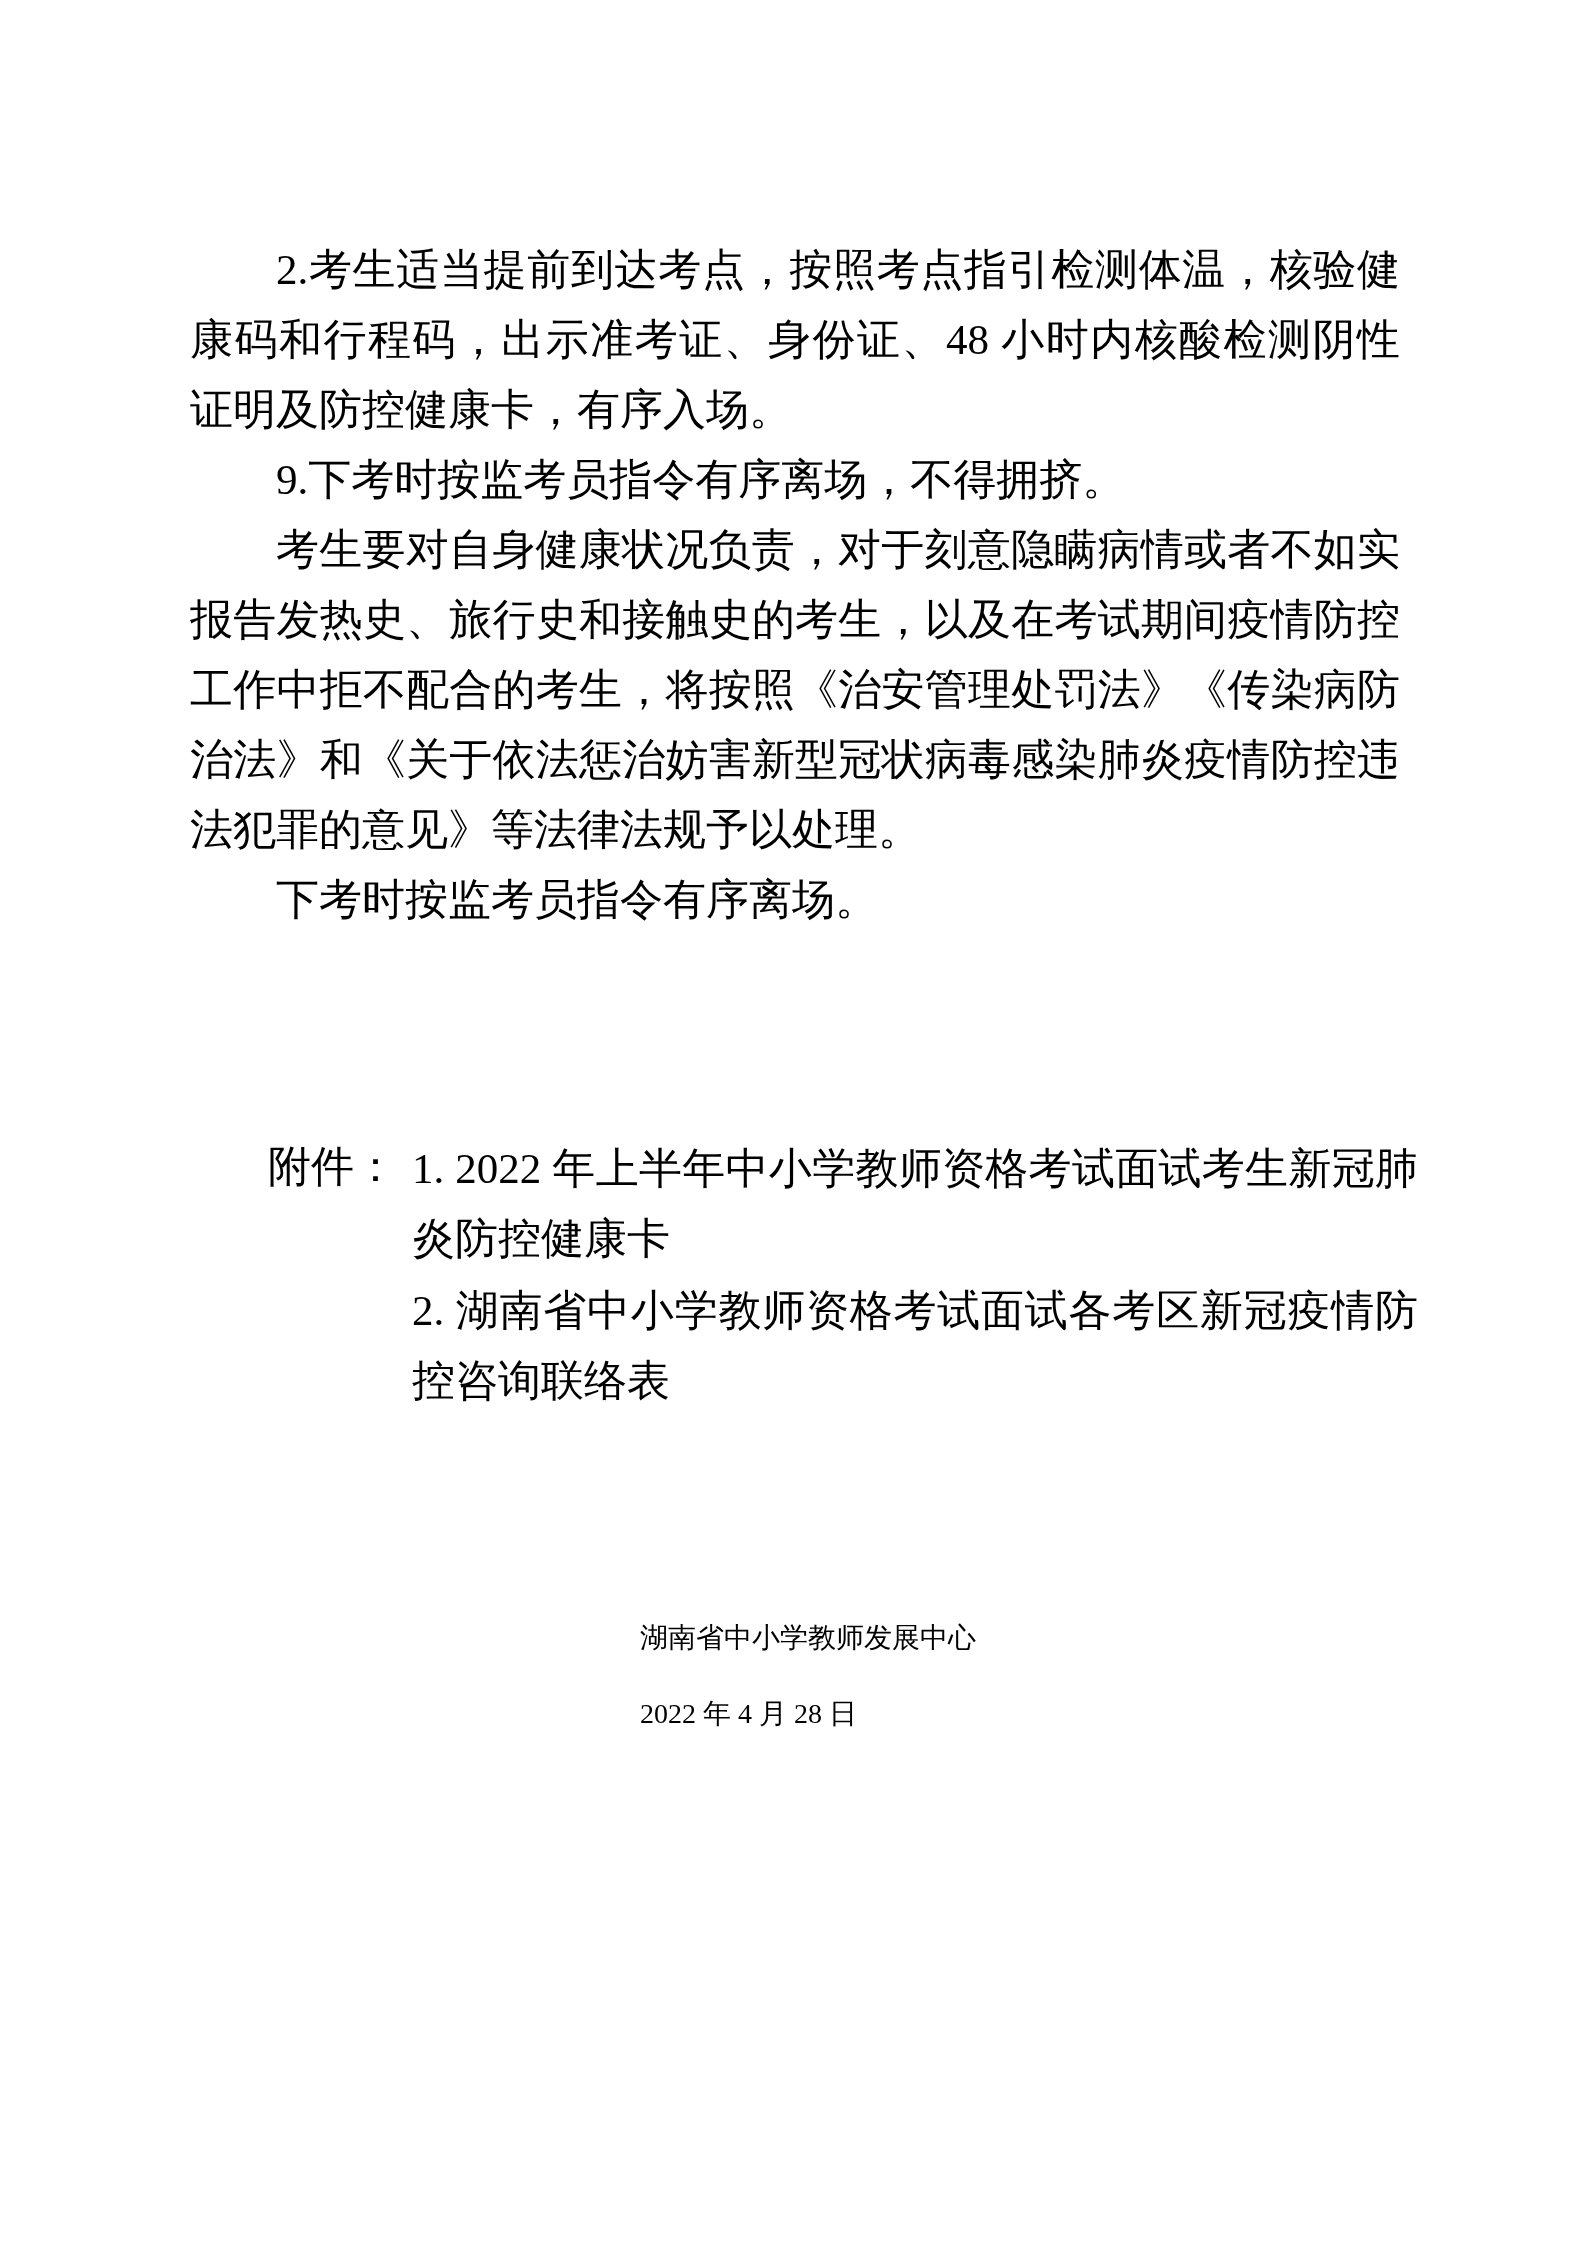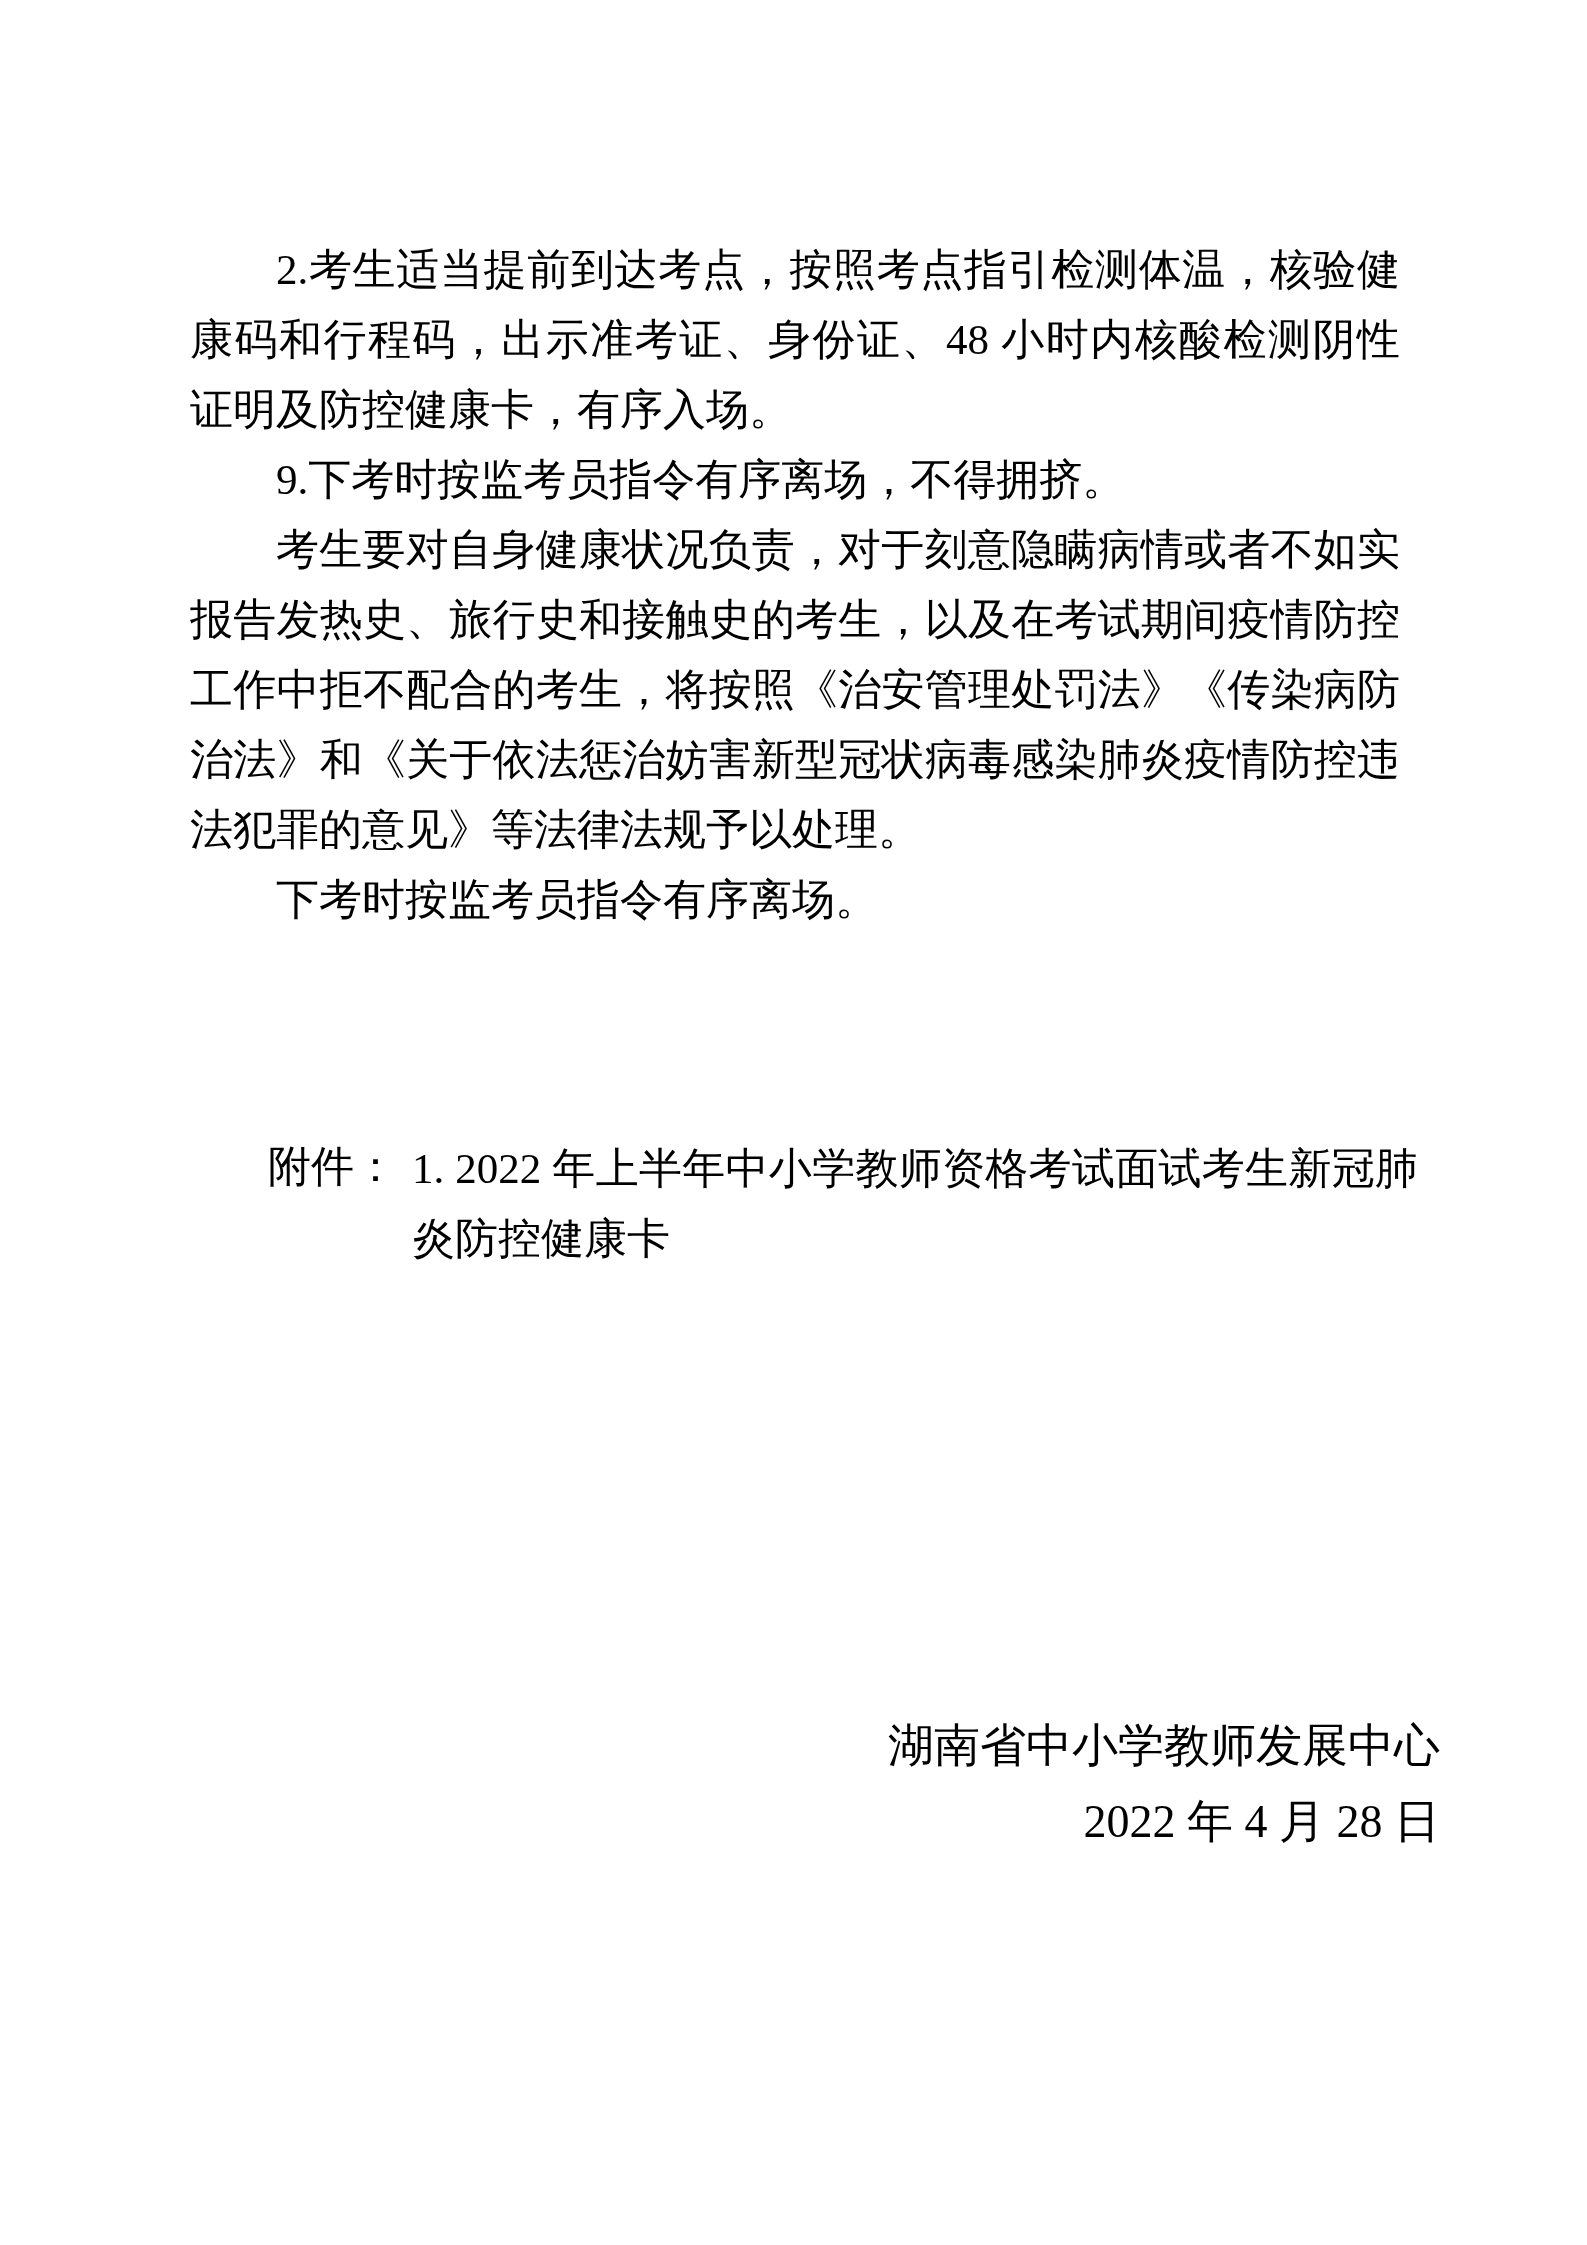--- a/index.html
+++ b/index.html
@@ -52,25 +52,25 @@
     text-align: justify;
     text-justify: inter-character;
   }
   .att-items p {
     margin: 2px;
     padding: 0;
   }
   .signature {
     position: absolute;
     left: 640px;
-    top: 1708px;
+    top: 1600px;
     width: 800px;
-    font-size: 46px;
+    font-size: 28px;
     line-height: 76px;
-    text-align: right;
+    text-align: left;
     white-space: nowrap;
   }
   .page-number {
     position: absolute;
     left: 1300px;
     top: 2062px;
     font-size: 38px;
     line-height: 44px;
     letter-spacing: 1px;
     white-space: nowrap;
@@ -85,20 +85,21 @@
     <p>2.考生适当提前到达考点，按照考点指引检测体温，核验健康码和行程码，出示准考证、身份证、48 小时内核酸检测阴性证明及防控健康卡，有序入场。</p>
     <p>9.下考时按监考员指令有序离场，不得拥挤。</p>
     <p>考生要对自身健康状况负责，对于刻意隐瞒病情或者不如实报告发热史、旅行史和接触史的考生，以及在考试期间疫情防控工作中拒不配合的考生，将按照《治安管理处罚法》《传染病防治法》和《关于依法惩治妨害新型冠状病毒感染肺炎疫情防控违法犯罪的意见》等法律法规予以处理。</p>
     <p>下考时按监考员指令有序离场。</p>
   </main>
 
   <section class="attachments">
     <span class="att-label">附件：</span>
     <div class="att-items">
       <p>1. 2022 年上半年中小学教师资格考试面试考生新冠肺炎防控健康卡</p>
+      <p>2. 湖南省中小学教师资格考试面试各考区新冠疫情防控咨询联络表</p>
     </div>
   </section>
 
   <div class="signature">
     <div>湖南省中小学教师发展中心</div>
     <div>2022 年 4 月 28 日</div>
   </div>
 
   <div class="page-number">—3—</div>
 

